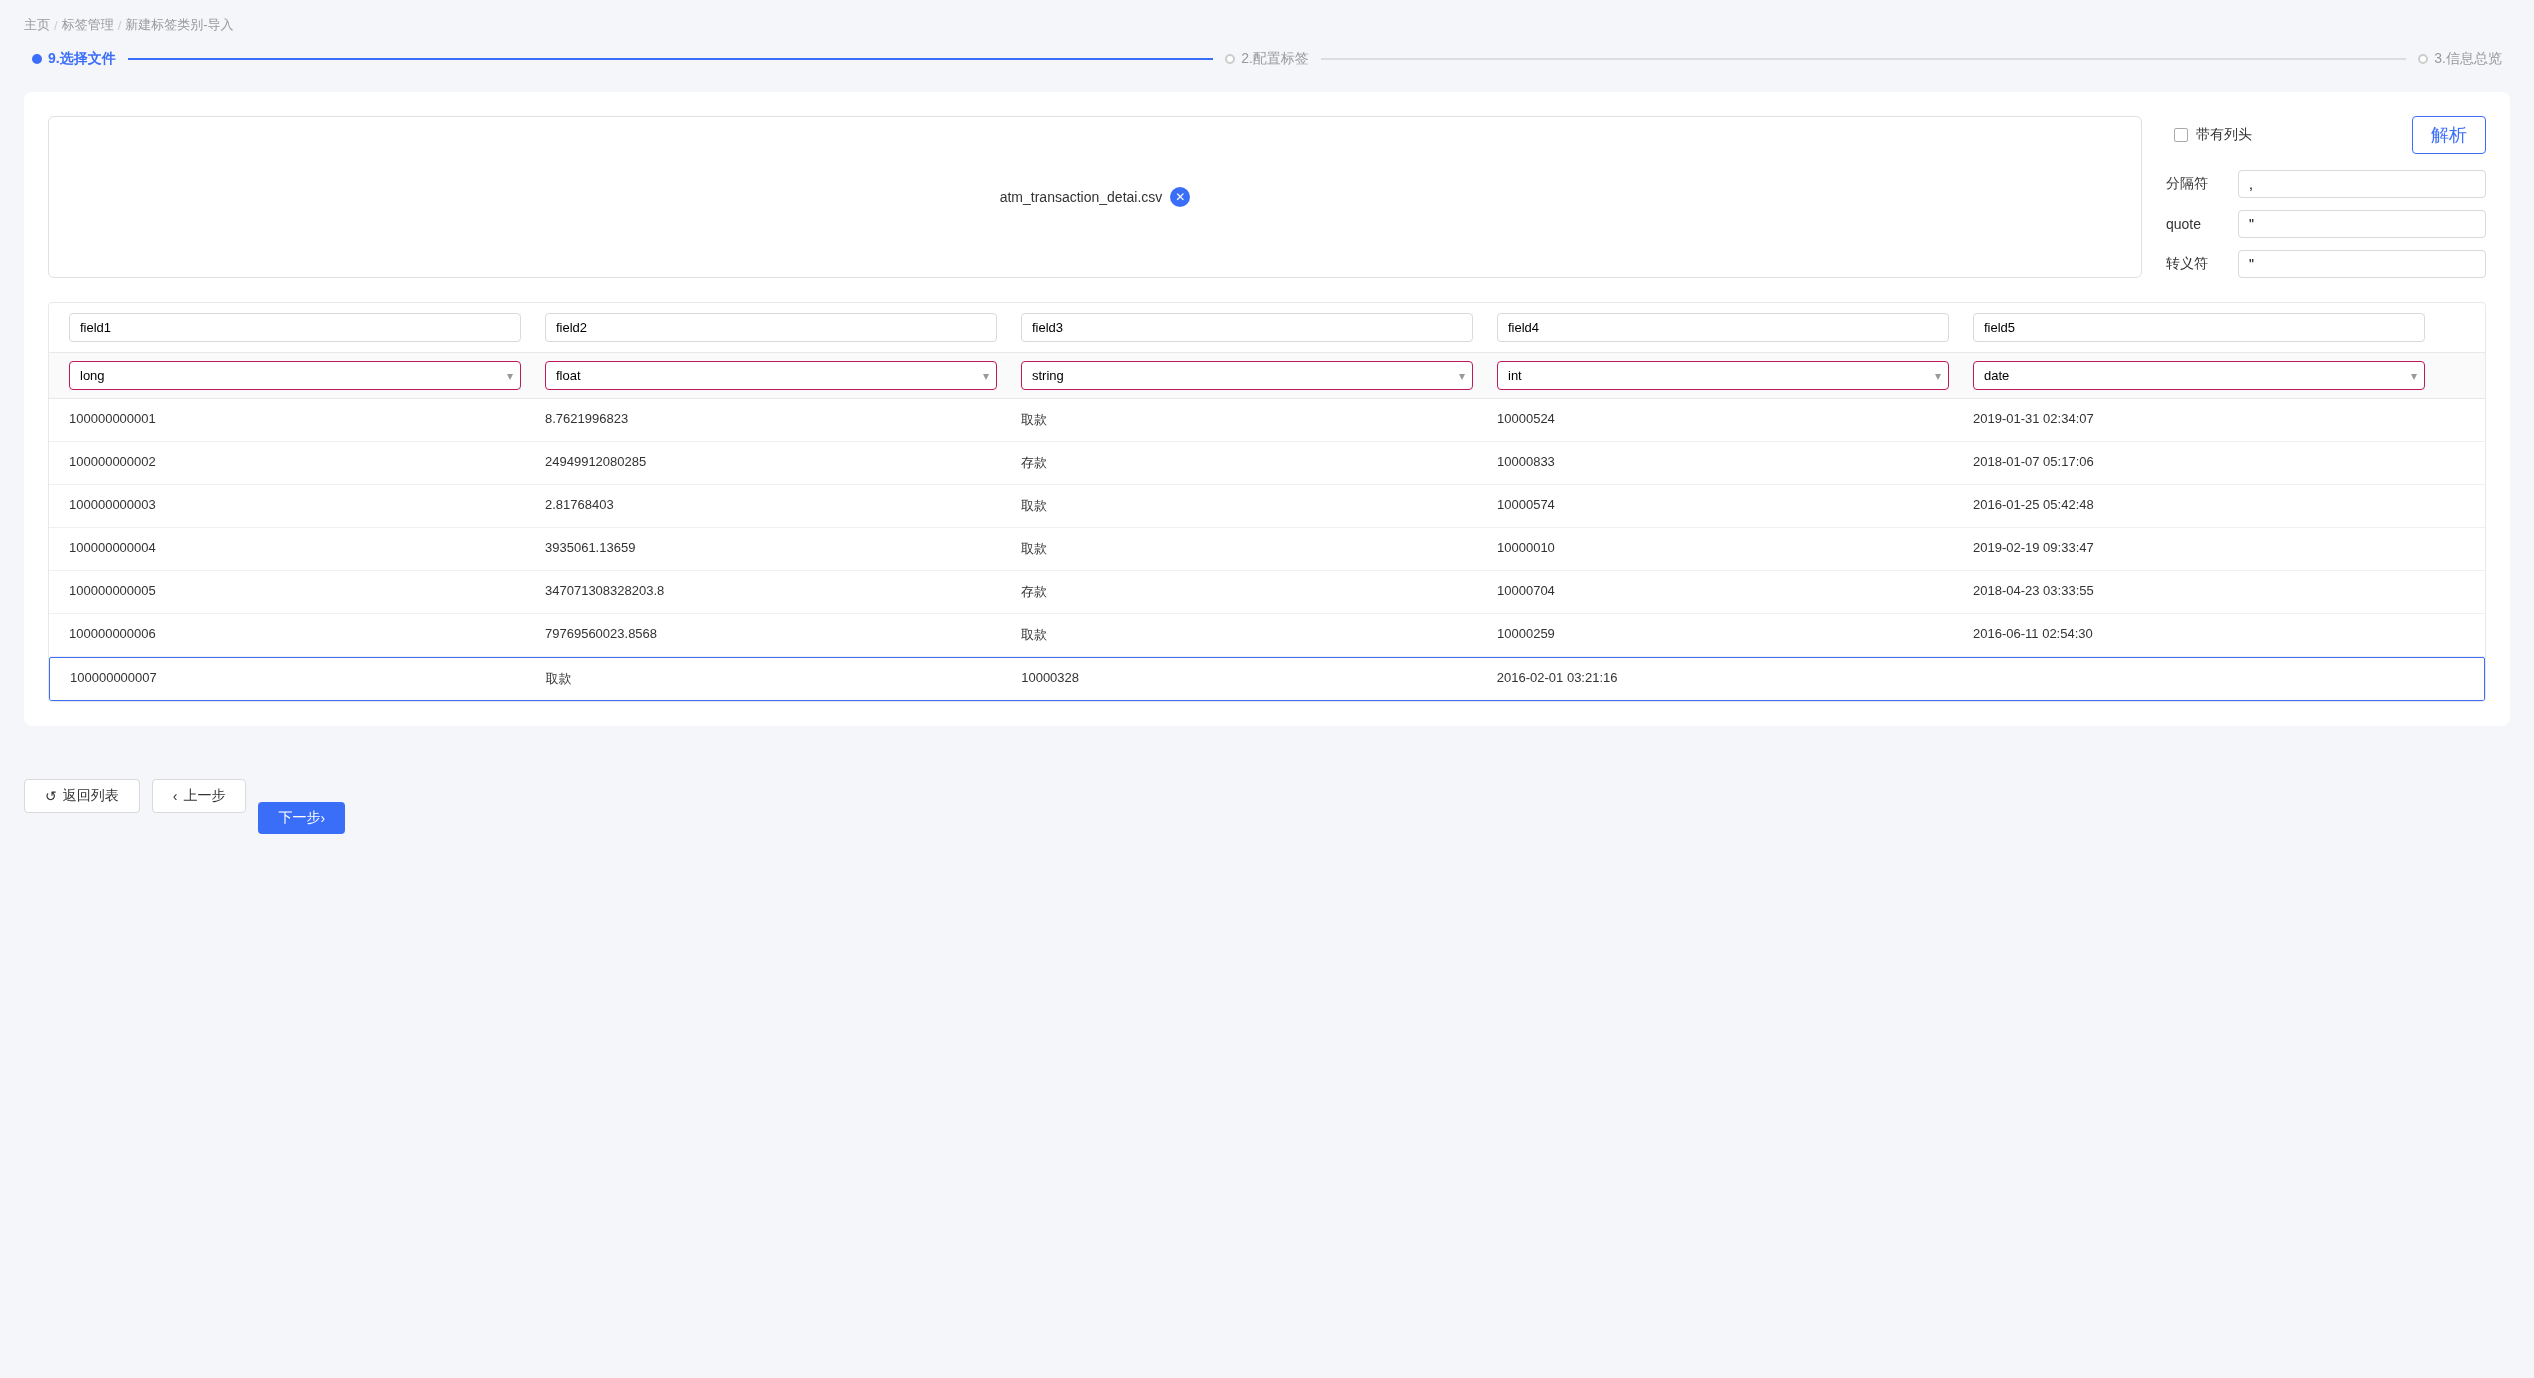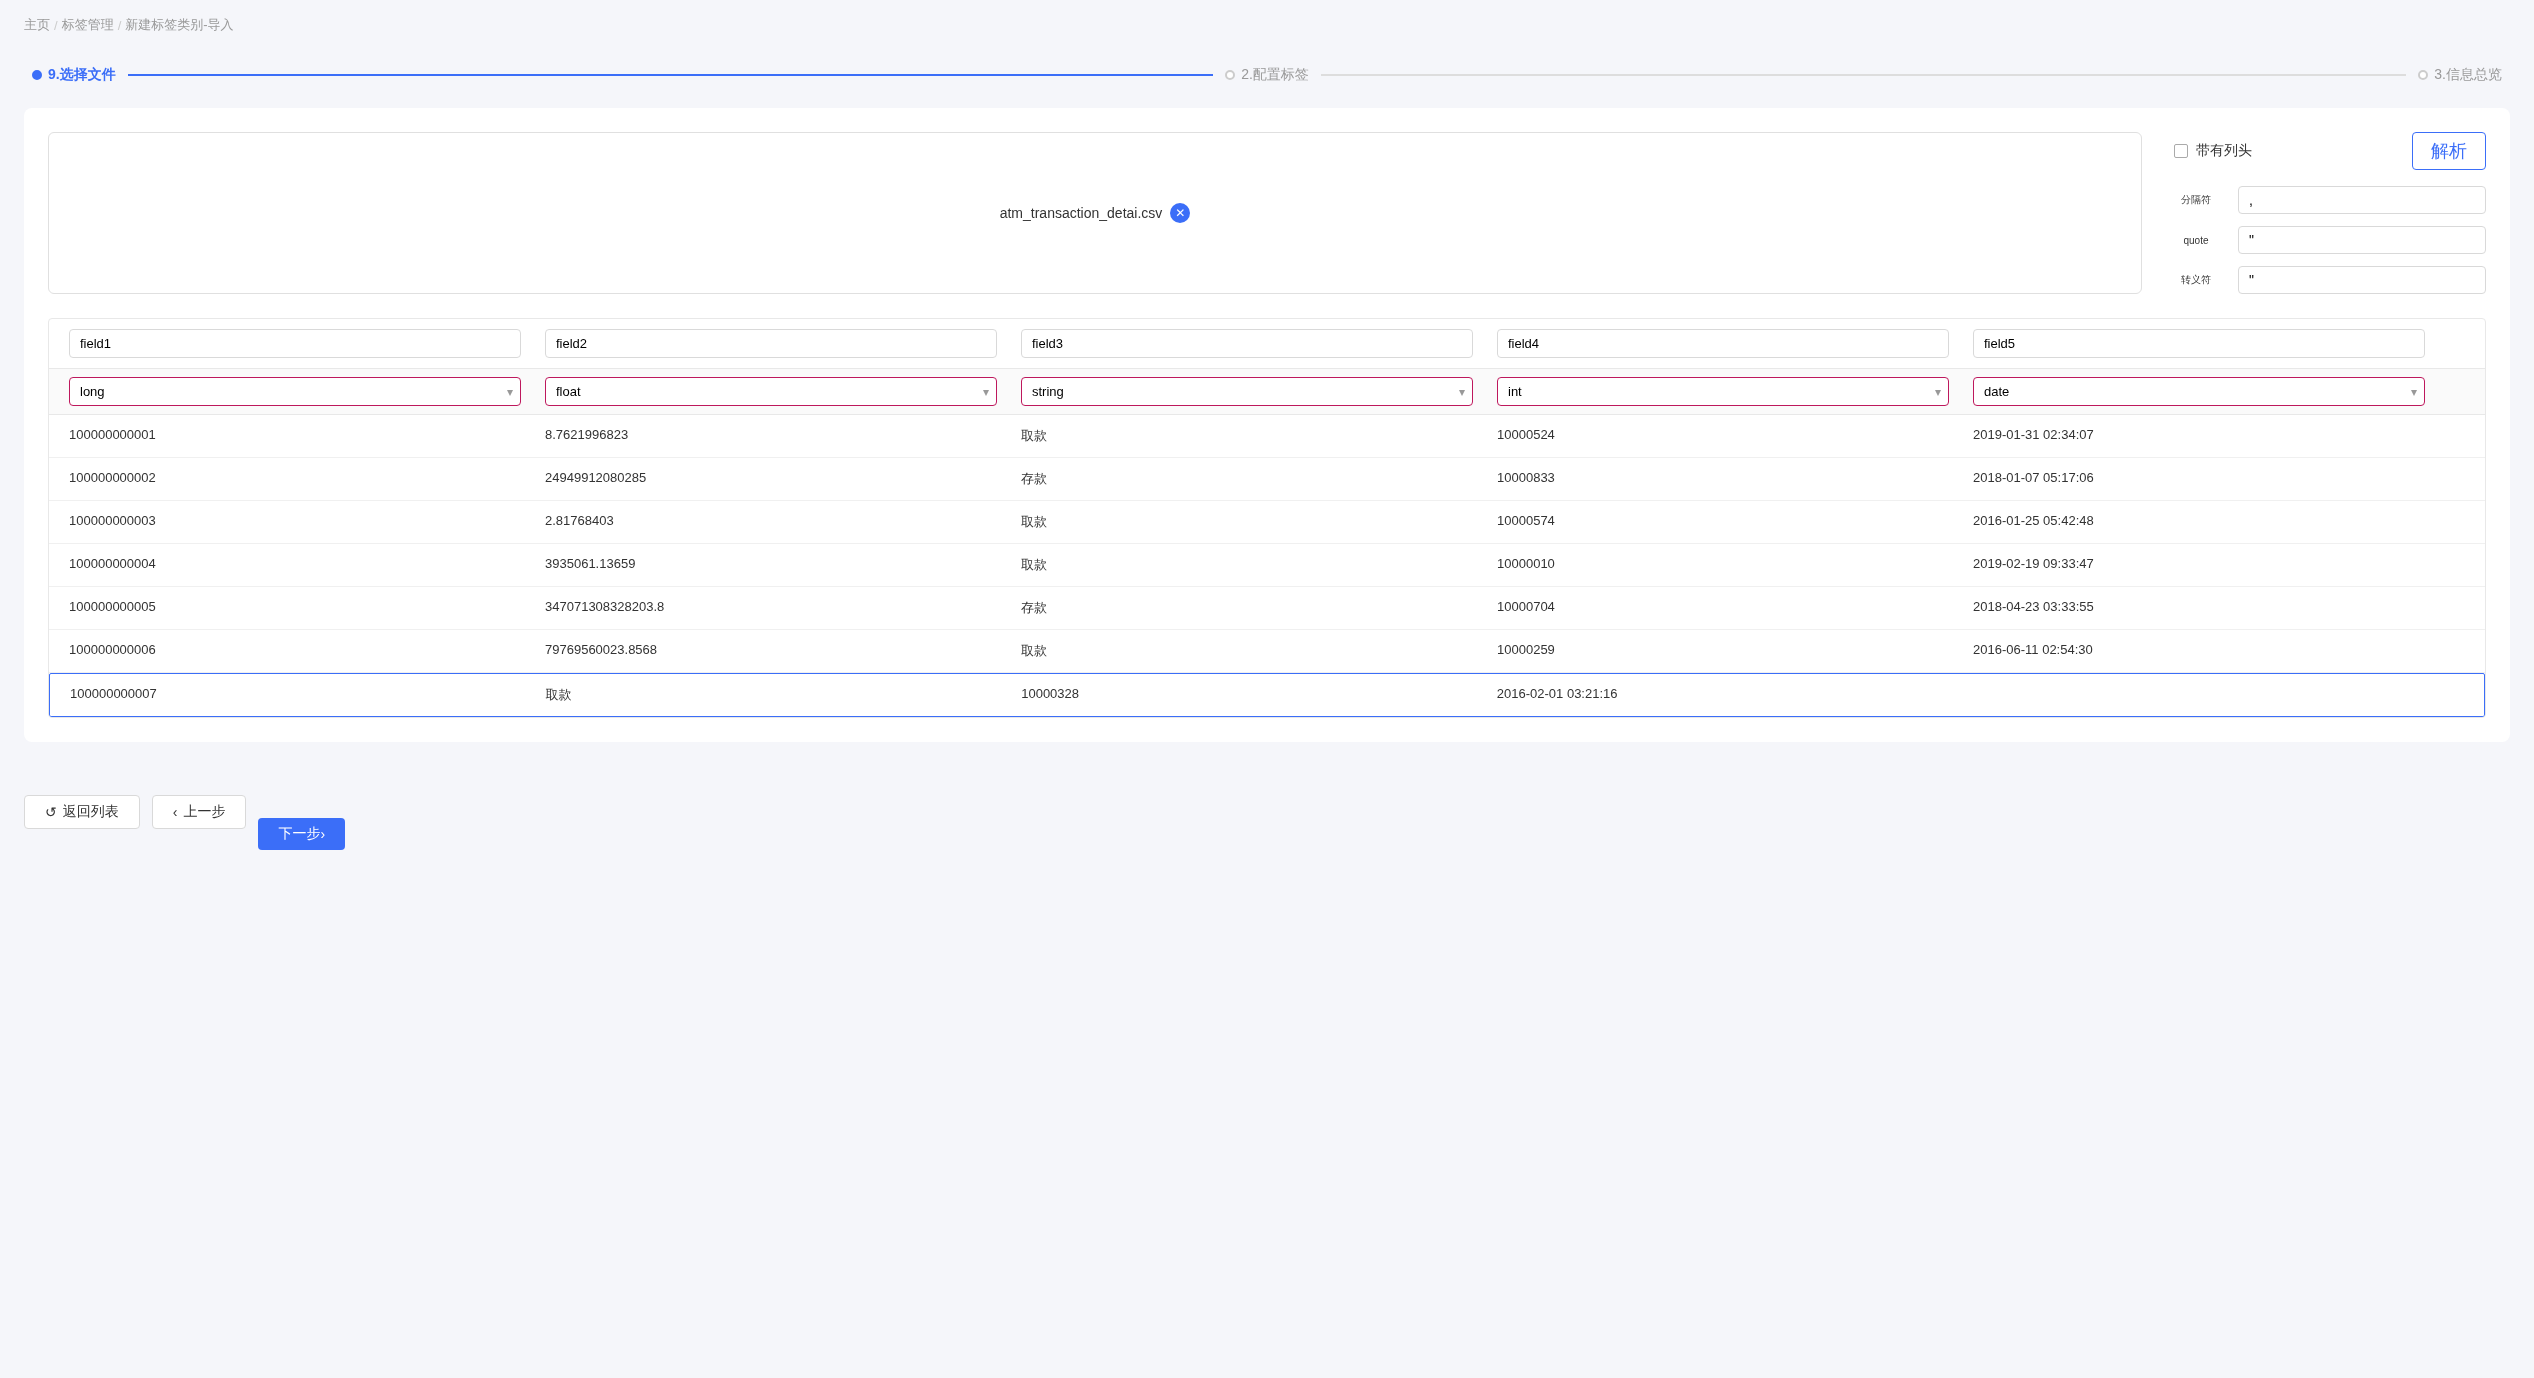--- a/index.html
+++ b/index.html
@@ -9,21 +9,21 @@
       color: #333;
       font-size: 14px;
     }
     .page-wrapper {
       padding: 16px 24px;
       min-height: 100vh;
     }
     .breadcrumb {
       font-size: 13px;
       color: #999;
-      margin-bottom: 32px;
+      margin-bottom: 16px;
       display: flex;
       align-items: center;
       gap: 4px;
     }
     .breadcrumb .sep { color: #ccc; }
 
     
     .steps {
       display: flex;
       align-items: center;
@@ -158,22 +158,22 @@
       gap: 12px;
     }
     .config-row {
       display: flex;
       align-items: center;
       gap: 12px;
     }
     .config-label {
       width: 60px;
       color: #333;
-      font-size: 10px;
-      text-align: center;
+      font-size: 14px;
+      text-align: left;
     }
     .config-input {
       flex: 1;
       border: 1px solid #d9d9d9;
       border-radius: 4px;
       padding: 5px 10px;
       font-size: 14px;
       outline: none;
     }
 

